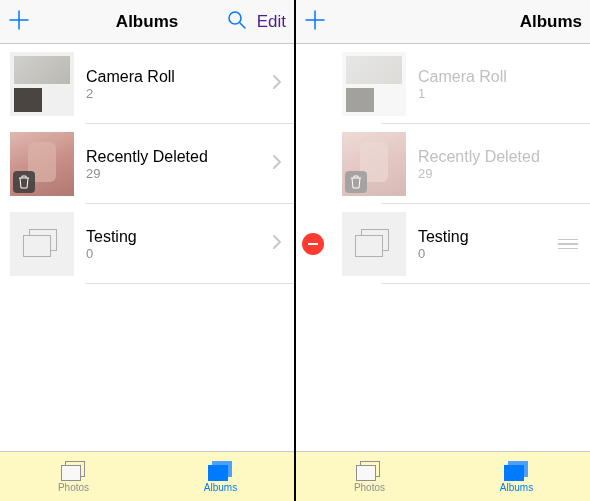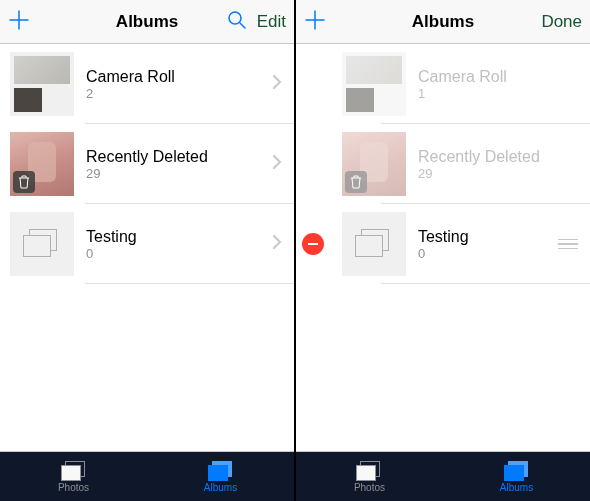--- a/index.html
+++ b/index.html
@@ -3,21 +3,21 @@
 <meta charset="utf-8">
 <style>
 * { box-sizing: border-box; margin: 0; padding: 0; font-family: -apple-system, "Helvetica Neue", Helvetica, Arial, sans-serif; }
 body { background: #fff; width: 590px; height: 501px; overflow: hidden; display: flex; }
 .pane { width: 312px; height: 501px; position: relative; background: #fff; display: flex; flex-direction: column; }
 .divider { width: 2px; height: 501px; background: #000; }
 .navbar { height: 44px; border-bottom: 1px solid #c8c7cc; display: flex; align-items: center; justify-content: space-between; padding: 0 8px; background: #f8f8f8; }
 .nav-left, .nav-right { display: flex; align-items: center; gap: 10px; min-width: 70px; }
 .nav-right { justify-content: flex-end; }
 .nav-title { font-size: 17px; font-weight: 600; color: #000; }
-.nav-btn { color: #14532d; font-size: 17px; }
+.nav-btn { color: #4c1d95; font-size: 17px; }
 .icon-plus { width: 22px; height: 22px; }
 .icon-search { width: 20px; height: 20px; }
 .list { flex: 1; overflow: hidden; }
 .row { height: 80px; display: flex; align-items: center; position: relative; }
 .row-sep { position: absolute; bottom: 0; left: 85px; right: 0; height: 1px; background: #e0e0e0; }
 .del-circle { width: 22px; height: 22px; background: #ff3b30; border-radius: 50%; margin-left: 6px; margin-right: 8px; flex-shrink: 0; display: flex; align-items: center; justify-content: center; }
 .del-circle .bar { width: 10px; height: 2px; background: #fff; }
 .thumb { width: 64px; height: 64px; margin-left: 10px; margin-right: 12px; flex-shrink: 0; position: relative; }
 .thumb.cam { background: #f0f0f0; }
 .thumb.cam::before { content: ""; position: absolute; top: 4px; left: 4px; right: 4px; bottom: 32px; background: linear-gradient(135deg,#d0d0cc,#bab8b2); }
@@ -30,21 +30,21 @@
 .stack-icon .back { position: absolute; top: 0; left: 6px; width: 28px; height: 22px; border: 1.5px solid #b0b0b0; background: #f0f0f0; }
 .stack-icon .front { position: absolute; top: 6px; left: 0; width: 28px; height: 22px; border: 1.5px solid #b0b0b0; background: #f0f0f0; }
 .row-body { flex: 1; display: flex; flex-direction: column; justify-content: center; }
 .row-title { font-size: 16px; color: #000; }
 .row-count { font-size: 13px; color: #8e8e93; }
 .row.faded .row-title, .row.faded .row-count { color: #c0c0c0; }
 .row.faded .thumb { opacity: 0.5; }
 .chevron { margin-right: 12px; color: #c7c7cc; }
 .reorder { margin-right: 12px; display: flex; flex-direction: column; gap: 3px; }
 .reorder .line { width: 20px; height: 1.5px; background: #c7c7cc; }
-.tabbar { height: 50px; border-top: 1px solid #c8c7cc; background: #0f172a; display: flex; }
+.tabbar { height: 50px; border-top: 1px solid #c8c7cc; background: #fef9c3; display: flex; }
 .tab { flex: 1; display: flex; flex-direction: column; align-items: center; justify-content: center; gap: 1px; }
 .tab-label { font-size: 10px; color: #8e8e93; }
 .tab.active .tab-label { color: #007aff; }
 .tabicon-photos { width: 26px; height: 20px; position: relative; }
 .tabicon-photos .b { position: absolute; top: 0; left: 4px; width: 20px; height: 16px; border: 1.2px solid #8e8e93; }
 .tabicon-photos .f { position: absolute; top: 4px; left: 0; width: 20px; height: 16px; border: 1.2px solid #8e8e93; background: #f8f8f8; }
 .tabicon-albums { width: 26px; height: 20px; position: relative; }
 .tabicon-albums .b { position: absolute; top: 0; left: 4px; width: 20px; height: 16px; background: #4ea0ff; }
 .tabicon-albums .f { position: absolute; top: 4px; left: 0; width: 20px; height: 16px; background: #007aff; }
 .spacer-left { width: 36px; flex-shrink: 0; }
@@ -146,23 +146,20 @@
 <div class="pane">
   <div class="navbar">
     <div class="nav-left">
       <span>
         <svg class="icon-plus" viewBox="0 0 22 22">
             <path d="M11 2v18M2 11h18" stroke="#007aff" stroke-width="1.5" stroke-linecap="round"></path>
           </svg>
       </span>
     </div>
     <span class="nav-title">Albums</span>
-    <div class="nav-right">
-      <span class="nav-btn">Done</span>
-    </div>
   </div>
 
   <div class="list">
     <div class="row faded">
       <div class="spacer-left"></div>
       <div class="thumb cam"></div>
       <div class="row-body">
         <span class="row-title">Camera Roll</span>
         <span class="row-count">1</span>
       </div>

